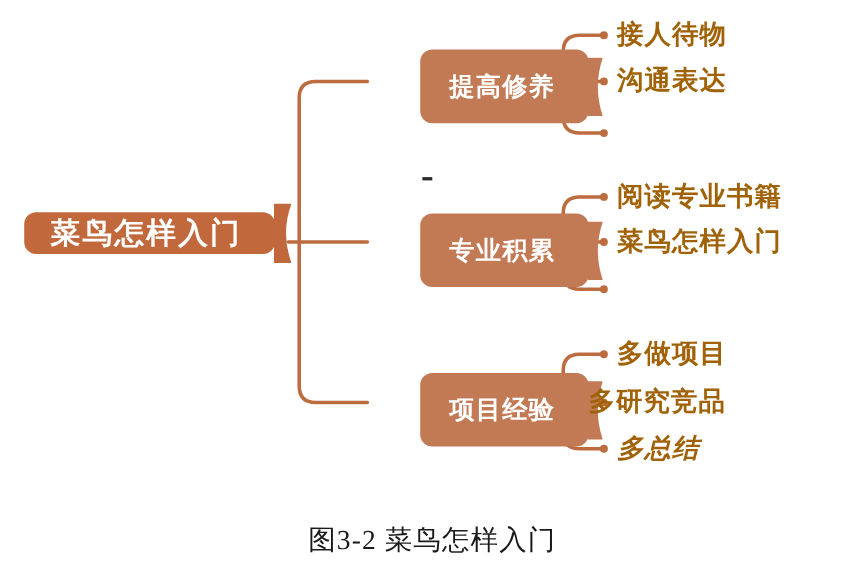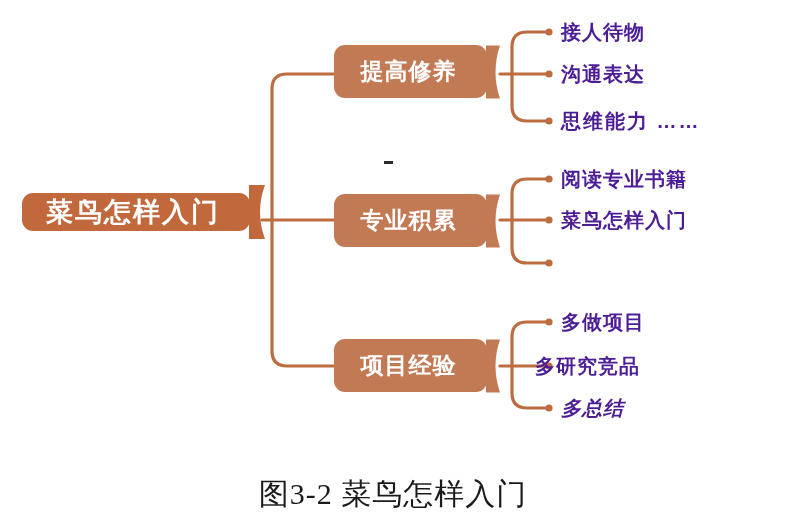--- a/index.html
+++ b/index.html
@@ -44,67 +44,68 @@
     width: 228px;
     height: 38px;
     background: #c1693c;
     border-radius: 11px;
     font-size: 27px;
     letter-spacing: 2px;
     padding-right: 6px;
   }
   .node-branch {
     width: 153px;
-    height: 53px;
+    height: 67px;
     background: #c27a55;
     border-radius: 11px;
     font-size: 23px;
     padding-right: 4px;
+    margin-left: 48px;
   }
   .branch-0 { left: 334px; top: 45px; }
   .branch-1 { left: 334px; top: 194px; }
   .branch-2 { left: 334px; top: 339px; }
 
   
   .notch {
     position: absolute;
     right: -13px;
     top: 50%;
     transform: translateY(-50%);
     width: 14px;
     height: 54px;
   }
   .notch-root { height: 54px; width: 16px; right: -15px; }
 
   
   .leaf {
     position: absolute;
-    color: #4c1d95;
+    color: #a16207;
     font-weight: bold;
-    font-size: 20px;
+    font-size: 24px;
     letter-spacing: 1px;
     white-space: nowrap;
     line-height: 1;
     transform: translateY(-50%);
   }
   .leaf-ellipsis {
     font-weight: bold;
     letter-spacing: 2px;
   }
 
   
   .caption {
     position: absolute;
     left: 0;
     top: 474px;
     width: 786px;
     text-align: center;
     color: #1a1a1a;
     font-family: "Liberation Serif", "DejaVu Serif", serif;
-    font-size: 30px;
+    font-size: 25px;
     letter-spacing: 1px;
     white-space: nowrap;
   }
 
   
   .artifact {
     position: absolute;
     left: 384px;
     top: 161px;
     width: 9px;
@@ -180,21 +181,20 @@
 
   <div class="node node-branch branch-2">
     <span>项目经验</span>
     <svg class="notch" viewBox="0 0 14 53" xmlns="http://www.w3.org/2000/svg">
       <path d="M0,0 L14,0 Q5,26.5 14,53 L0,53 Z" fill="#c27a55"></path>
     </svg>
   </div>
 
   <div class="leaf" style="left:561px; top:32px;">接人待物</div>
   <div class="leaf" style="left:561px; top:74px;">沟通表达</div>
-  <div class="leaf leaf-ellipsis" style="left:561px; top:121px;">思维能力 ……</div>
 
   <div class="leaf" style="left:561px; top:179px;">阅读专业书籍</div>
   <div class="leaf" style="left:561px; top:220px;">菜鸟怎样入门</div>
 
   <div class="leaf" style="left:561px; top:322px;">多做项目</div>
   <div class="leaf" style="left:535px; top:366px;">多研究竞品</div>
   <div class="leaf" style="left:561px; top:408px;font-style:italic;">多总结</div>
 
   <div class="artifact"></div>
 

